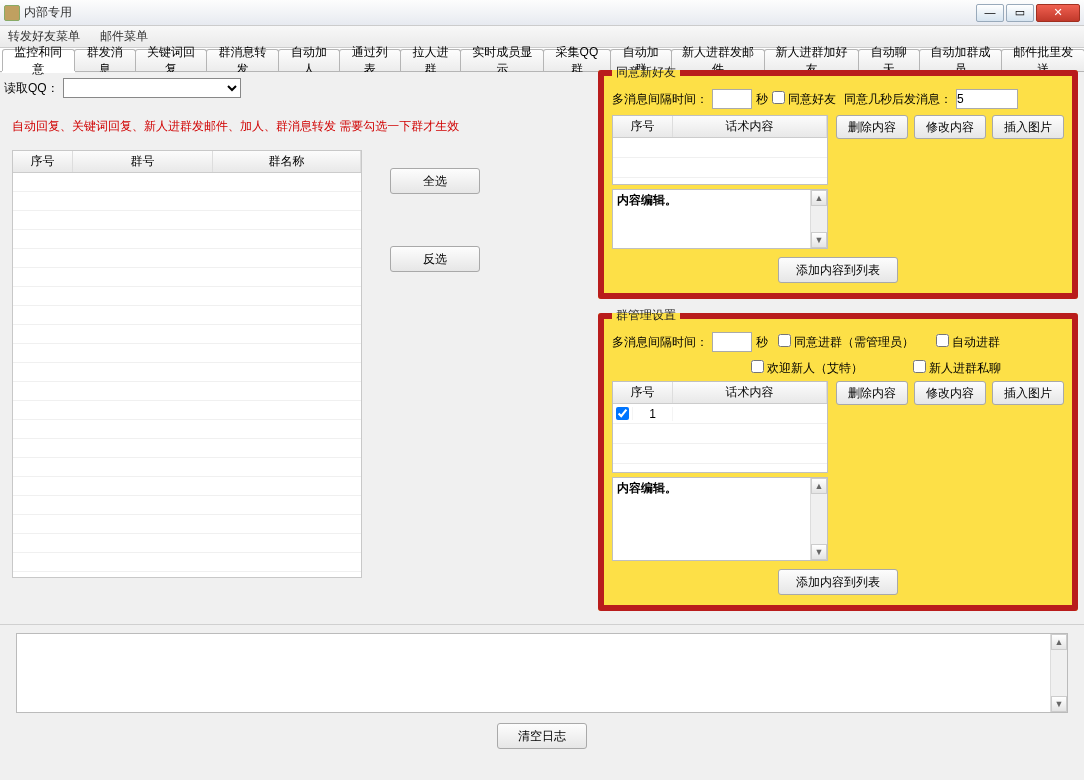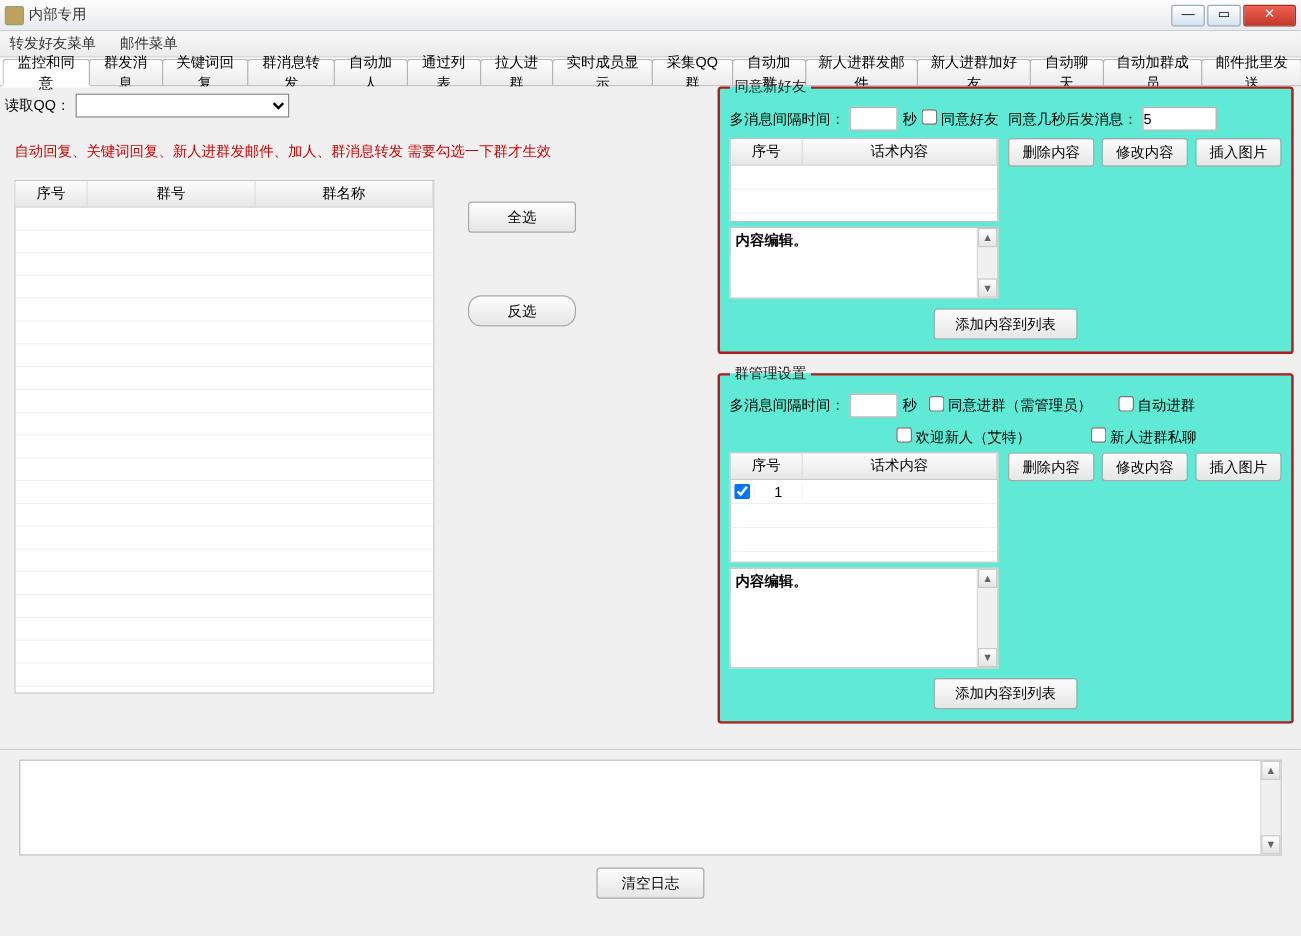--- a/index.html
+++ b/index.html
@@ -33,25 +33,25 @@
 .group-table .hdr { display: flex; height: 22px; background: linear-gradient(to bottom, #fcfcfc, #e8e8e8); border-bottom: 1px solid #ccc; }
 .group-table .hdr .cell { border-right: 1px solid #ddd; display: flex; align-items: center; justify-content: center; font-size: 12px; }
 .group-table .hdr .c1 { width: 60px; } .group-table .hdr .c2 { width: 140px; } .group-table .hdr .c3 { flex: 1; }
 .group-table .body { overflow: auto; height: calc(100% - 22px); }
 .group-table .body .row { height: 19px; border-bottom: 1px solid #f0f0f0; }
 
 .btn { height: 26px; min-width: 90px; border: 1px solid #a9a9a9; border-radius: 3px; background: linear-gradient(to bottom, #fdfdfd, #e6e6e6); font-size: 12px; cursor: default; display: inline-flex; align-items: center; justify-content: center; padding: 0 10px; }
 .btn-sm { min-width: 72px; height: 24px; }
 
 .btn-selectall { position: absolute; left: 390px; top: 96px; }
-.btn-invert    { position: absolute; left: 390px; top: 174px; border-radius: 11px; }
+.btn-invert    { position: absolute; left: 390px; top: 174px; }
 
 .right-col { position: absolute; left: 598px; top: -8px; width: 480px; }
 
-fieldset.panel { border: 2px solid #b91c1c; border-radius: 3px; padding: 8px 8px 10px 8px; background: #5eead4; margin-bottom: 8px; }
+fieldset.panel { border: 6px solid #b91c1c; border-radius: 3px; padding: 8px 8px 10px 8px; background: #fde047; margin-bottom: 8px; }
 fieldset.panel legend { padding: 0 4px; font-size: 12px; color: #222; }
 
 .row { display: flex; align-items: center; gap: 4px; font-size: 12px; }
 input.text { height: 20px; border: 1px solid #aaa; background: #fff; font-size: 12px; }
 input.text.w40 { width: 40px; }
 input.text.w60 { width: 62px; }
 input[type=checkbox] { width: 13px; height: 13px; }
 
 .tbl { border: 1px solid #c0c0c0; background: #fff; }
 .tbl .hdr { display: flex; height: 22px; background: linear-gradient(to bottom, #fcfcfc, #e8e8e8); border-bottom: 1px solid #ccc; }

